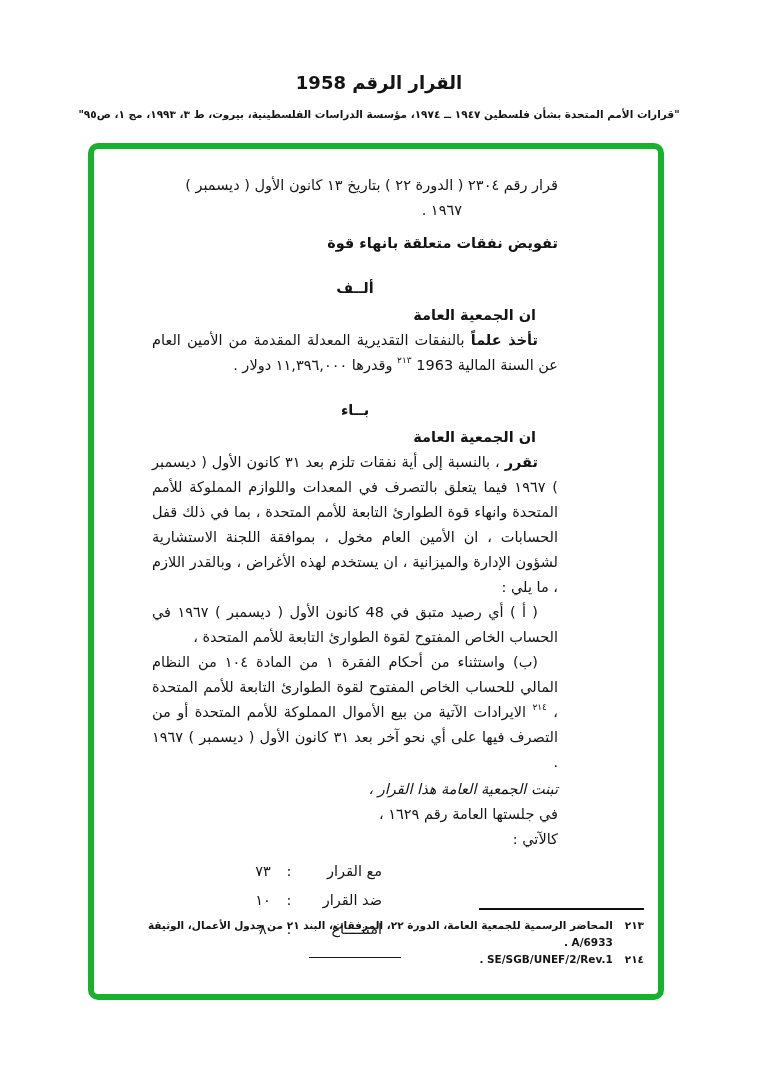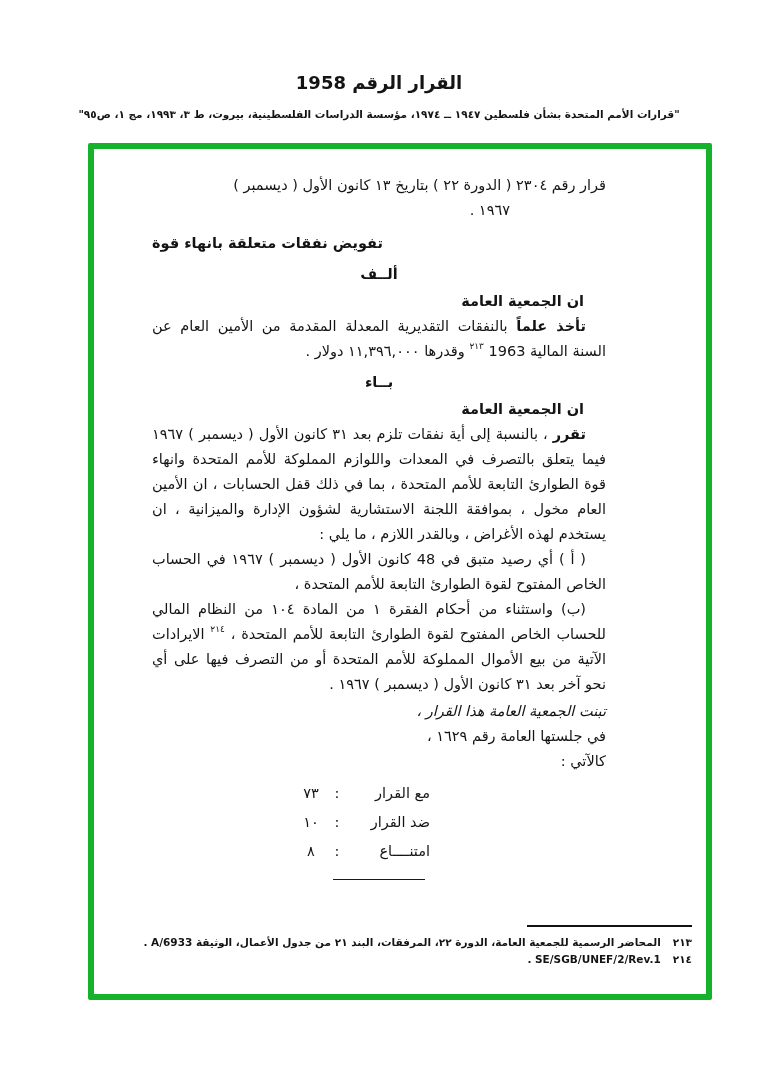--- a/index.html
+++ b/index.html
@@ -4,31 +4,31 @@
 <style>
   html,body{margin:0;padding:0;background:#ffffff;}
   body{
     width:758px;height:1078px;position:relative;overflow:hidden;
     font-family:"DejaVu Sans", sans-serif;color:#141414;
   }
   .doc-header{position:absolute;top:72px;left:0;width:100%;text-align:center;direction:rtl;}
   .doc-title{font-size:18px;font-weight:bold;letter-spacing:0.5px;}
   .doc-source{font-size:10.5px;font-weight:bold;margin-top:15px;white-space:nowrap;}
   .green-box{
-    position:absolute;left:88px;top:143px;width:624px;height:857px;
-    box-sizing:border-box;border:6px solid #17b22b;border-radius:2px;background:#fff;
+    position:absolute;left:88px;top:143px;width:576px;height:857px;
+    box-sizing:border-box;border:6px solid #17b22b;border-radius:10px;background:#fff;
   }
   .box-content{
     position:absolute;top:24px;right:100px;left:58px;
     direction:rtl;font-size:14.5px;line-height:25px;text-align:justify;
   }
   .res-heading{text-align:right;}
   .res-heading .l2{padding-right:96px;}
-  .subject{text-align:left;font-weight:bold;margin-top:8px;}
-  .sect-label{text-align:center;font-weight:bold;margin-top:6px;}
+  .subject{text-align:right;font-weight:bold;margin-top:8px;}
+  .sect-label{text-align:center;font-weight:bold;margin-top:20px;}
   .preamble{font-weight:bold;text-indent:22px;margin-top:2px;}
   .para{text-indent:20px;}
   .para .lead{font-weight:bold;}
   .fnref{font-size:9px;line-height:0;position:relative;top:-1px;}
   .adoption{margin-top:2px;}
   .adoption .a1{margin-left:0;text-align:right;padding-left:176px;font-style:italic;}
   .adoption .a2{text-align:right;padding-left:188px;}
   .adoption .a3{text-align:right;padding-left:252px;}
   .votes{margin-top:5px;line-height:29px;}
   .vote-row{display:flex;margin-right:176px;}

